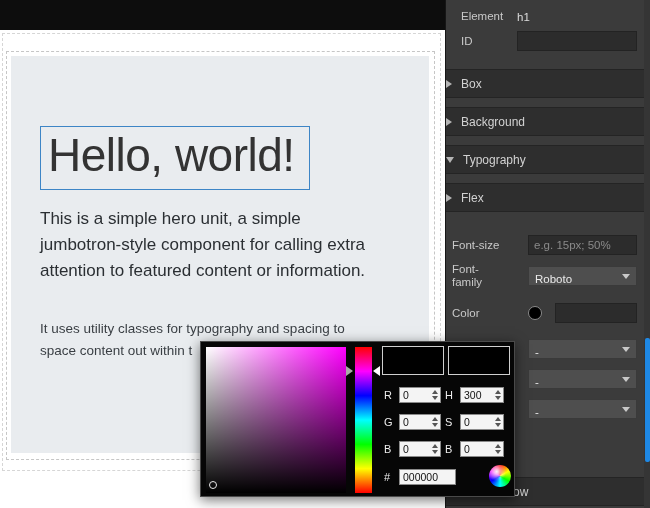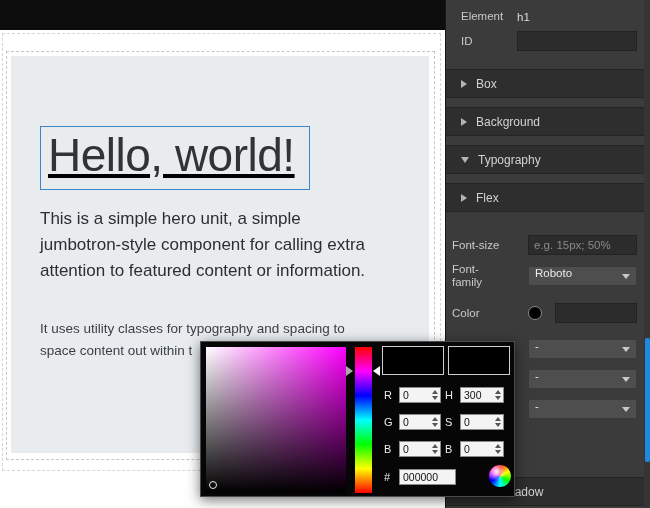--- a/index.html
+++ b/index.html
@@ -5,39 +5,39 @@
   * { box-sizing: border-box; margin: 0; padding: 0; }
   html, body { width: 650px; height: 508px; }
   body { font-family: "Liberation Sans", sans-serif; background: #fff; }
   .stage { position: relative; width: 650px; height: 508px; overflow: hidden; background: #fff; }
 
   
   .topbar { position: absolute; left: 0; top: 0; width: 445px; height: 30px; background: #0d0d0d; }
   .outline-outer { position: absolute; left: 2px; top: 33px; width: 439px; height: 438px; border: 1px dashed #d6d6d6; }
   .outline-inner { position: absolute; left: 6px; top: 51px; width: 429px; height: 409px; border: 1px dashed #c6c6c6; }
   .jumbotron { position: absolute; left: 11px; top: 56px; width: 418px; height: 397px; background: #e9ecef; padding: 70px 28px 0 28px; }
-  .h1-outline { display: inline-block; border: 1px solid #3d85c6; padding: 2px 14px 8px 7px; margin-left: 1px; background: transparent; text-decoration: underline; }
+  .h1-outline { display: inline-block; border: 1px solid #3d85c6; padding: 2px 14px 8px 7px; margin-left: 1px; background: transparent; }
   .hero-h1 { font-size: 46px; font-weight: 300; line-height: 52px; color: #333; letter-spacing: -0.5px; white-space: nowrap; }
   .lead { margin: 16px 0 0 1px; font-size: 17px; line-height: 26px; color: #2b2f33; }
   .smallp { margin: 34px 0 0 1px; font-size: 13.5px; line-height: 22px; color: #3a3f44; }
 
   
   .inspector { position: absolute; left: 445px; top: 0; width: 205px; height: 508px; background: #3b3b3b; border-left: 1px solid #161616; color: #c9c9c9; z-index: 10; }
   .prop-row { display: flex; align-items: center; padding: 4px 13px 4px 15px; }
   .t-row { padding-left: 4px; gap: 8px; }
   .plabel { width: 56px; flex: none; font-size: 11.5px; color: #c9c9c9; line-height: 13px; }
   .t-row .plabel { margin-left: 2px; margin-right: 12px; }
   .pvalue { font-size: 11.5px; color: #dcdcdc; }
   .pfield { flex: 1; height: 20px; background: #2c2c2c; border: 1px solid #232323; color: #e8e8e8; font-size: 11.5px; padding: 0 5px; outline: none; min-width: 0; font-family: "Liberation Sans", sans-serif; }
   .pfield::placeholder { color: #8a8a8a; }
   .hdr-gap { height: 14px; }
-  .section-hdr { height: 29px; margin-bottom: 9px; background: #2e2e2e; border-top: 1px solid #242424; border-bottom: 1px solid #242424; display: flex; align-items: center; padding-left: 15px; gap: 9px; font-size: 12px; color: #d2d2d2; cursor: pointer; }
+  .section-hdr { height: 29px; margin-bottom: 9px; background: #2e2e2e; border-top: 1px solid #242424; border-bottom: 1px solid #242424; display: flex; align-items: center; padding-left: 0; gap: 9px; font-size: 12px; color: #d2d2d2; cursor: pointer; }
   .tri-r { width: 0; height: 0; border-left: 6px solid #b5b5b5; border-top: 4px solid transparent; border-bottom: 4px solid transparent; }
   .tri-d { width: 0; height: 0; border-top: 6px solid #b5b5b5; border-left: 4px solid transparent; border-right: 4px solid transparent; }
-  .dd { flex: 1; height: 20px; background: #4e4e4e; border: 1px solid #3a3a3a; color: #eaeaea; font-size: 11.5px; display: flex; align-items: flex-start; padding: 0 6px; position: relative; min-width: 0; }
+  .dd { flex: 1; height: 20px; background: #4e4e4e; border: 1px solid #3a3a3a; color: #eaeaea; font-size: 11.5px; display: flex; align-items: flex-end; padding: 0 6px; position: relative; min-width: 0; }
   .dd .caret { position: absolute; right: 6px; top: 7px; width: 0; height: 0; border-top: 5px solid #c9c9c9; border-left: 4px solid transparent; border-right: 4px solid transparent; }
   .swatch-circle { width: 14px; height: 14px; border-radius: 50%; background: #000; border: 1px solid #8a8a8a; flex: none; margin-right: 5px; }
   .bottom-hdr { position: absolute; left: 0; right: 0; bottom: 2px; margin-bottom: 0; }
   .scroll-track { position: absolute; left: 198px; top: 0; width: 7px; height: 508px; background: #353535; }
   .scroll-thumb { position: absolute; left: 199px; top: 338px; width: 5px; height: 124px; background: #1e88e5; border-radius: 2px; z-index: 12; }
 
   
   .picker { position: absolute; left: 200px; top: 341px; width: 315px; height: 156px; background: #060606; border: 1px solid #4a4a4a; z-index: 30; box-shadow: 0 3px 12px rgba(0,0,0,0.55); }
   .sat { position: absolute; left: 5px; top: 5px; width: 140px; height: 146px;
          background-image: linear-gradient(to top, #000 0%, rgba(0,0,0,0) 100%),

